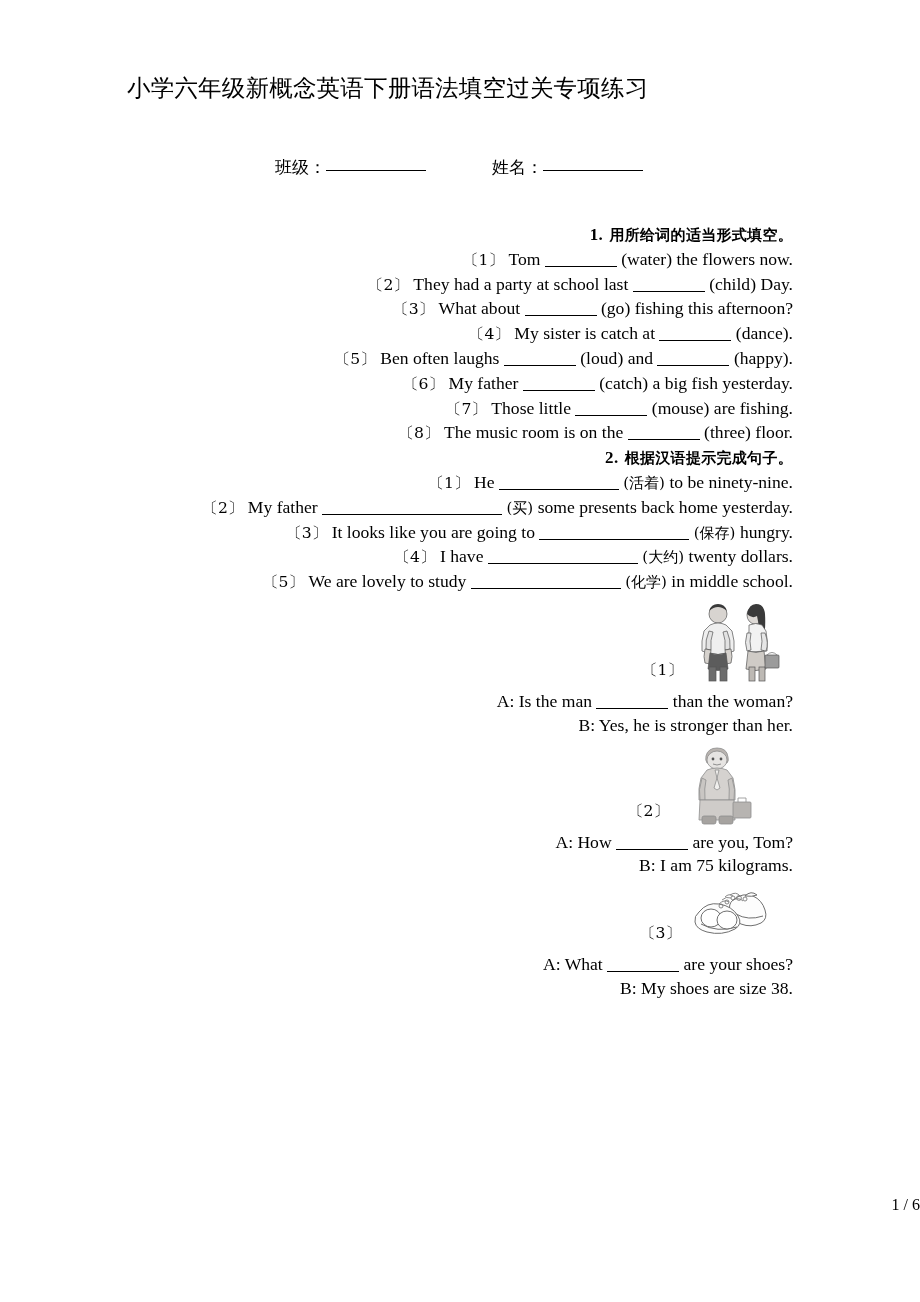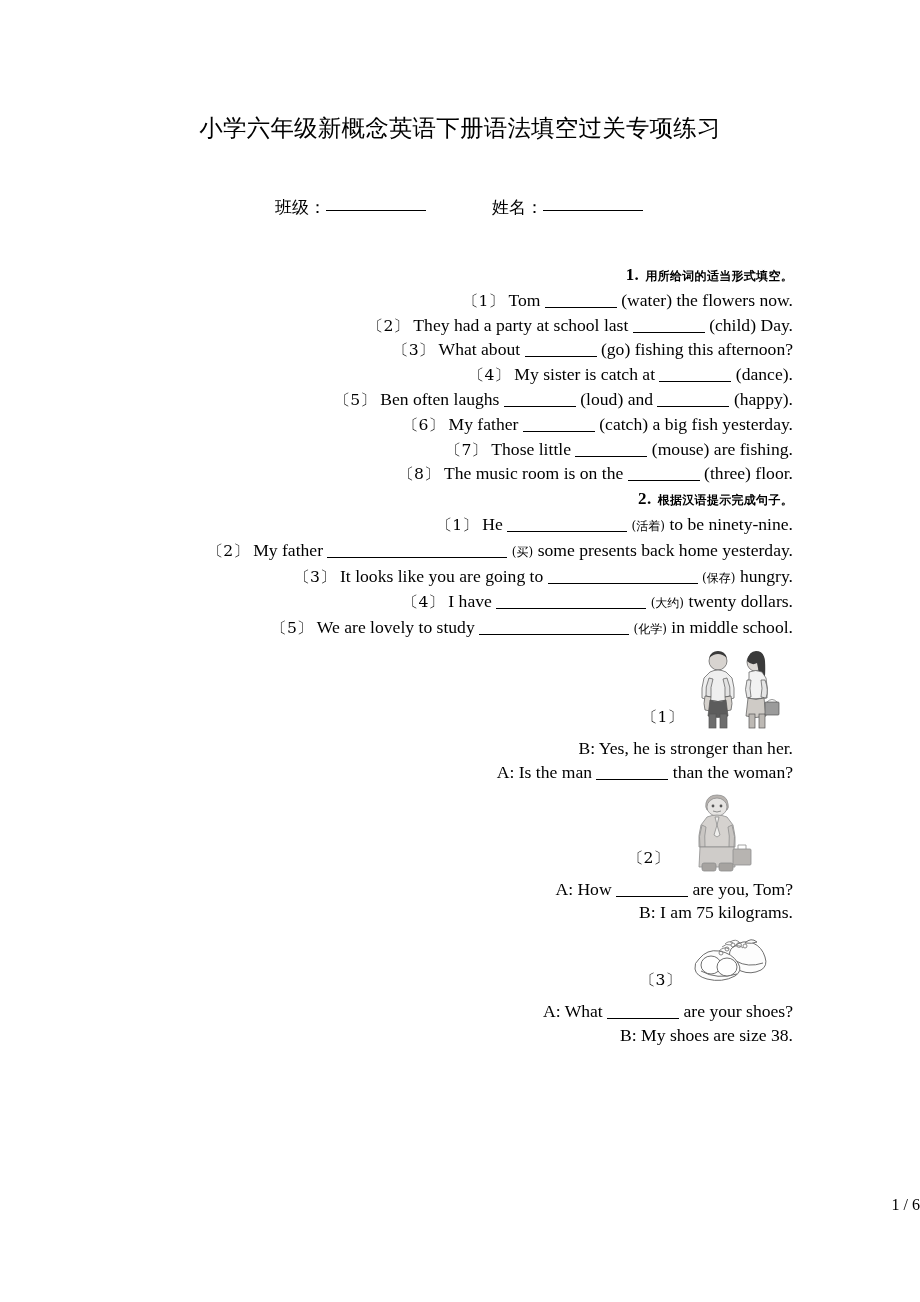--- a/index.html
+++ b/index.html
@@ -20,24 +20,24 @@
     position: absolute;
     left: 0; top: 0;
     width: 920px;
     height: 1302px;
     padding: 0 127px;
   }
 
   
   .doc-title {
     margin: 0;
-    padding-top: 112px;
+    padding-top: 72px;
     font-size: 23.5px;
     font-weight: normal;
-    text-align: center;
+    text-align: left;
     letter-spacing: 0.2px;
     font-family: "DejaVu Serif", "Liberation Serif", serif;
     white-space: nowrap;
   }
 
   
   .idline {
     margin-top: 52px;
     padding-left: 148px;
     font-size: 17px;
@@ -65,21 +65,21 @@
   }
   .sec-head {
     font-weight: bold;
     font-family: "DejaVu Serif", "Liberation Serif", serif;
     font-size: 17px;
     letter-spacing: 0.3px;
   }
   .sec-head .num { font-family: "Liberation Serif", serif; }
   .cn {
     font-family: "DejaVu Serif", "Liberation Serif", serif;
-    font-size: 12px;
+    font-size: 15px;
   }
   .idx {
     font-family: "DejaVu Serif", "Liberation Serif", serif;
     font-size: 15.6px;
   }
   .blank {
     display: inline-block;
     border-bottom: 1.1px solid #000;
     vertical-align: -2px;
     height: 14px;
@@ -201,22 +201,22 @@
             <path d="M57 48 q8 3 16 0 l2 18 q-10 3 -20 0Z" fill="#cfcbc6"></path>
             <rect x="58" y="64" width="6" height="14" fill="#bdb9b4"></rect>
             <rect x="68" y="64" width="6" height="14" fill="#bdb9b4"></rect>
             <rect x="74" y="52" width="14" height="13" rx="1" fill="#9b9b9b"></rect>
             <path d="M76 52 q5 -5 10 0" fill="none" stroke="#666"></path>
           </g>
         </svg>
       </span>
     </div>
     <div class="qa">
+      <span class="line"><span>A: Is the man</span> <span class="blank b-m"></span> <span>than the woman?</span></span>
       <span class="line">B: Yes, he is stronger than her.</span>
-      <span class="line"><span>A: Is the man</span> <span class="blank b-m"></span> <span>than the woman?</span></span>
     </div>
   </div>
 
   <div class="pic-q">
     <div class="pic-row pic-gap-b">
       <span class="pic-label">〔2〕</span>
       <span class="pic-box">
         <svg width="70" height="80" viewBox="0 0 70 80" aria-hidden="true">
           <g stroke="#8e8e8e" stroke-width="0.8">
             <path d="M18 10 q2 -8 11 -8 q10 0 11 9 q1 4 -1 6 l-20 0 q-2 -3 -1 -7Z" fill="#b9b4b0"></path>

